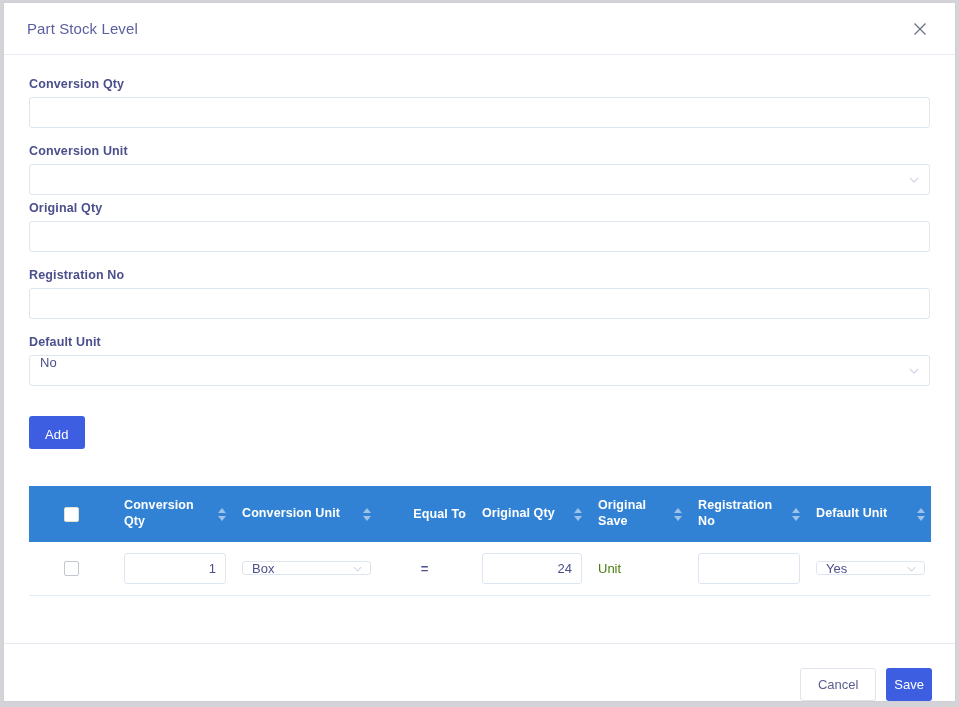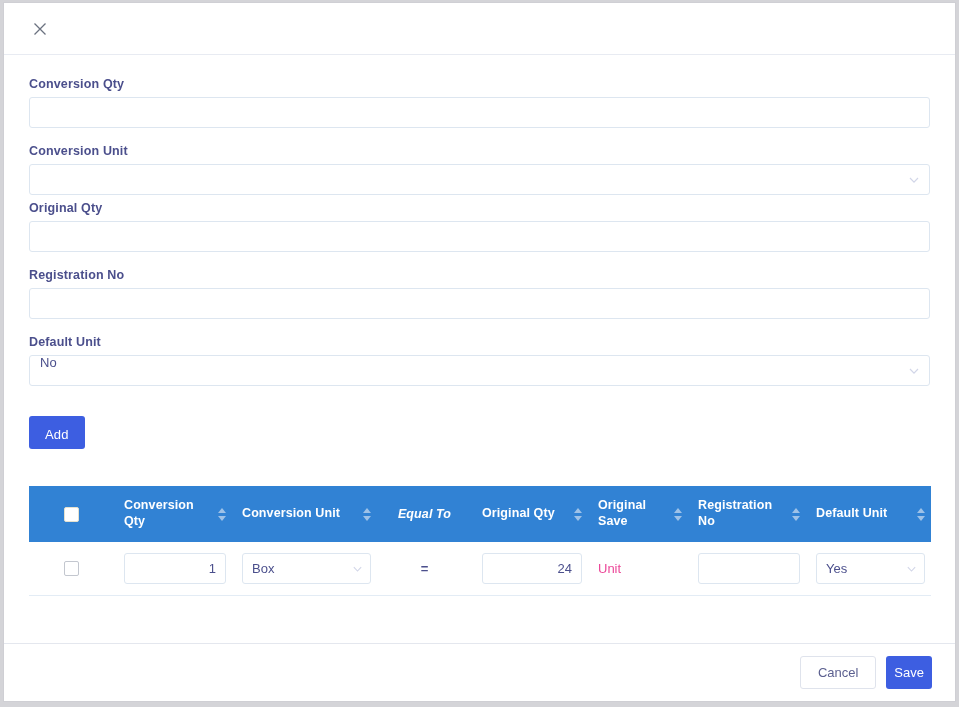--- a/index.html
+++ b/index.html
@@ -150,21 +150,21 @@
     vertical-align: middle;
     letter-spacing: .1px;
   }
   table.grid thead th.center { text-align: center; padding-left: 6px; }
   .th-inner {
     display: flex;
     align-items: center;
     gap: 6px;
   }
   .th-inner .lbl { flex: 1; line-height: 1.25; }
-  .th-inner.center-lbl { justify-content: center; font-style: italic; }
+  .th-inner.center-lbl { justify-content: flex-end; }
   .sort-ico {
     width: 9px;
     min-width: 9px;
     display: flex;
     flex-direction: column;
     align-items: center;
     gap: 3px;
     cursor: pointer;
   }
   .sort-ico i {
@@ -210,21 +210,21 @@
     font-family: "Liberation Sans", sans-serif;
     padding: 0 9px;
     text-align: right;
     outline: none;
     background: #fff;
   }
   .cell-input.left { text-align: left; }
   .cell-select {
     position: relative;
     width: 100%;
-    height: 31px;
+    height: 14px;
     border: 1px solid #dde6f0;
     border-radius: 3px;
     background: #fff;
     box-sizing: border-box;
     display: flex;
     align-items: center;
     padding: 0 24px 0 9px;
     font-size: 13px;
     color: #4b4f8c;
     cursor: pointer;
@@ -237,29 +237,29 @@
     width: 11px;
     height: 11px;
     color: #d2d6e8;
   }
   .equal-sign {
     font-size: 13px;
     color: #4b4f8c;
     font-weight: bold;
     text-align: center;
   }
-  .plain-text { color: #ec4899; font-size: 13px; margin-top: 13px; }
+  .plain-text { color: #4d7c0f; font-size: 13px; margin-top: 13px; }
 
   
   .modal-footer {
     height: 58px;
     min-height: 58px;
     border-top: 1px solid #e4e7ee;
     display: flex;
-    align-items: center;
+    align-items: flex-end;
     justify-content: flex-end;
     gap: 10px;
     padding: 0 23px;
     box-sizing: border-box;
   }
   .btn-cancel {
     background: #fff;
     border: 1px solid #dfe3ec;
     border-radius: 3px;
     color: #5b5f8f;
@@ -280,20 +280,21 @@
     padding: 0 8px;
     cursor: pointer;
   }
 </style>
 </head>
 <body>
 
 <div class="modal">
 
   <div class="modal-header">
+    <div class="modal-title">Part Stock Level</div>
     <div class="close-btn">
       <svg width="14" height="14" viewBox="0 0 14 14" aria-hidden="true">
         <path d="M1.5 1.5 L12.5 12.5 M12.5 1.5 L1.5 12.5" stroke="#6b7280" stroke-width="1.3" fill="none"></path>
       </svg>
     </div>
   </div>
 
   <div class="modal-body">
 
     <div class="field-group">

